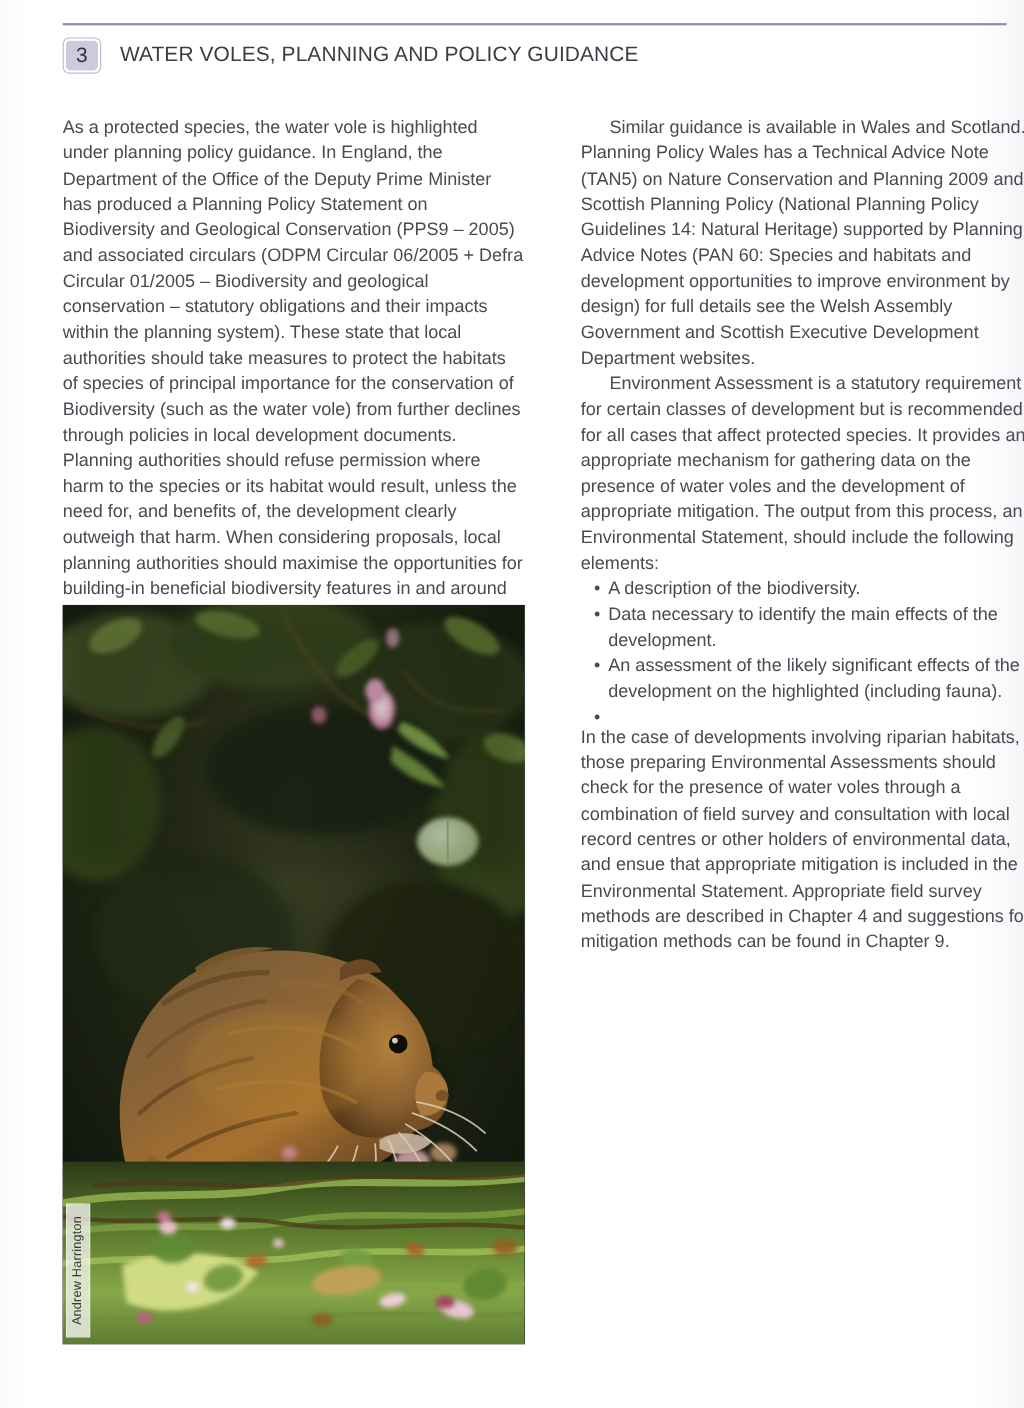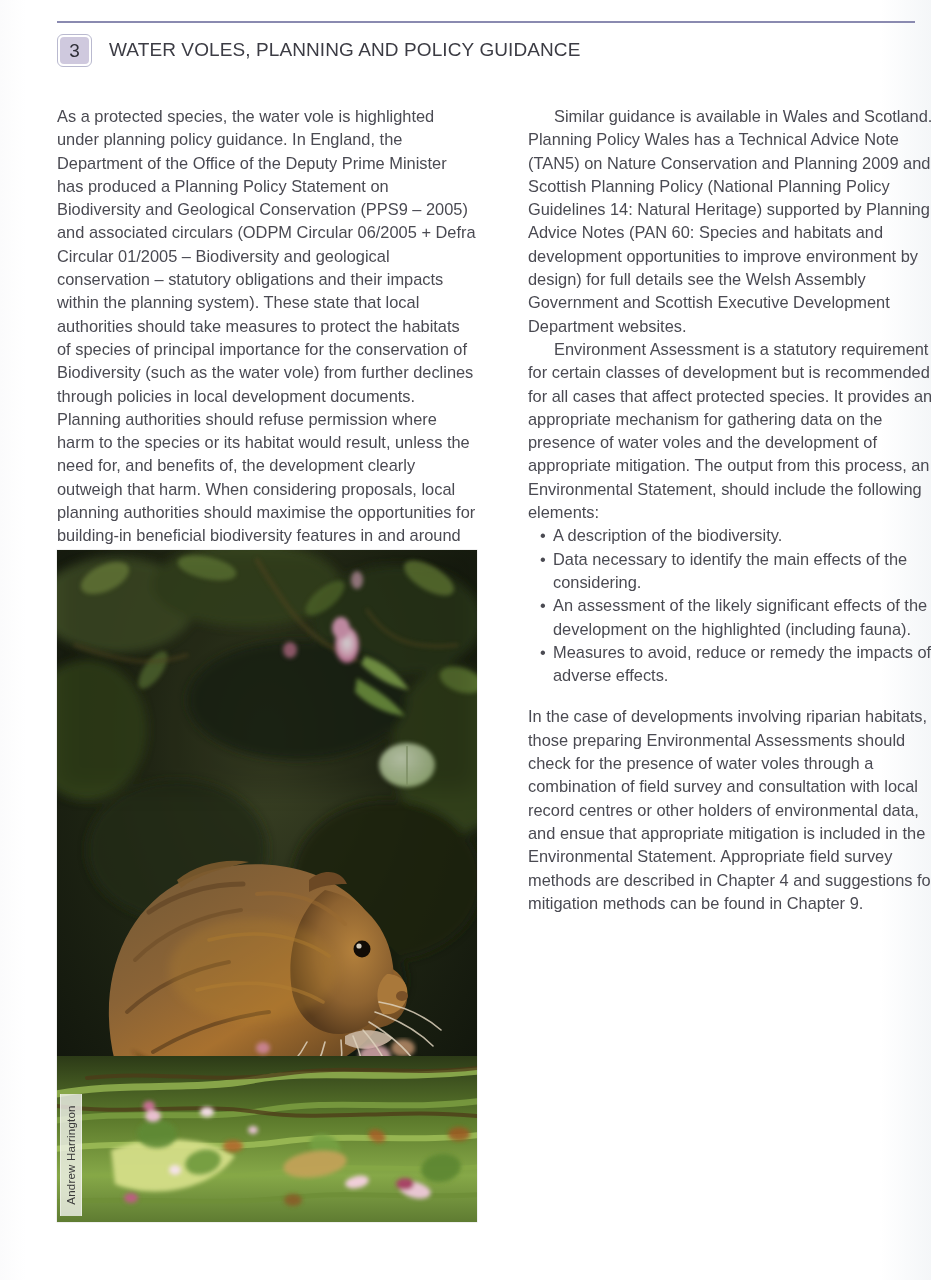--- a/index.html
+++ b/index.html
@@ -129,29 +129,28 @@
     <p class="indent">Similar guidance is available in Wales and Scotland. Planning Policy Wales has a Technical Advice Note (TAN5) on Nature Conservation and Planning 2009 and Scottish Planning Policy (National Planning Policy Guidelines 14: Natural Heritage) supported by Planning Advice Notes (PAN 60: Species and habitats and development opportunities to improve environment by design) for full details see the Welsh Assembly Government and Scottish Executive Development Department websites.</p>
     <p class="indent">Environment Assessment is a statutory requirement for certain classes of development but is recommended for all cases that affect protected species.  It provides an appropriate mechanism for gathering data on the presence of water voles and the development of appropriate mitigation.  The output from this process, an Environmental Statement, should include the following elements:</p>
 
     <ul class="bullets">
       <li>
         <span class="dot">•</span>
         <span>A description of the biodiversity.</span>
       </li>
       <li>
         <span class="dot">•</span>
-        <span>Data necessary to identify the main effects of the considering.</span>
+        <span>Data necessary to identify the main effects of the development.</span>
       </li>
       <li>
         <span class="dot">•</span>
         <span>An assessment of the likely significant effects of the development on the highlighted (including fauna).</span>
       </li>
       <li>
         <span class="dot">•</span>
-        <span>Measures to avoid, reduce or remedy the impacts of adverse effects.</span>
       </li>
     </ul>
 
     <p class="gap-before">In the case of developments involving riparian habitats, those preparing Environmental Assessments should check for the presence of water voles through a combination of field survey and consultation with local record centres or other holders of environmental data, and ensue that appropriate mitigation is included in the Environmental Statement. Appropriate field survey methods are described in Chapter 4 and suggestions for mitigation methods can be found in Chapter 9.</p>
   </div>
 
   <div class="photo-frame">
     <svg viewBox="0 0 420 672" preserveAspectRatio="none" aria-hidden="true">
       <defs>
         <radialGradient id="gBack" cx="50%" cy="28%" r="85%">

